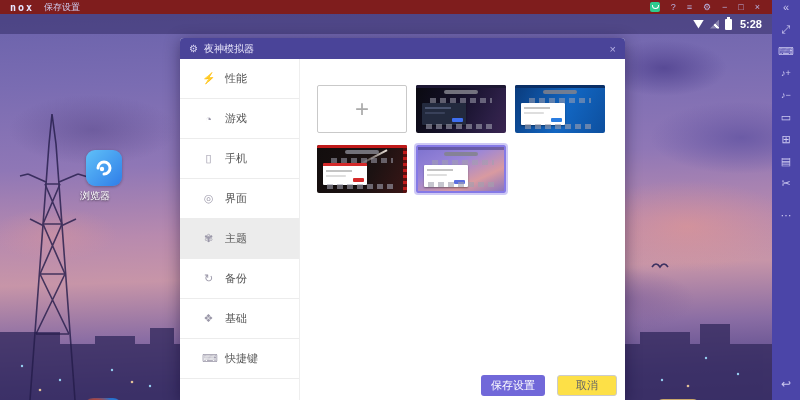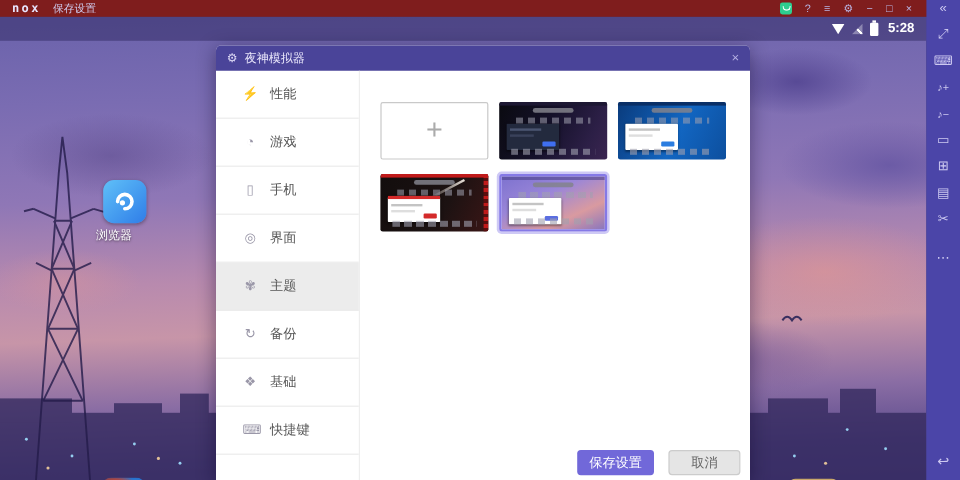--- a/index.html
+++ b/index.html
@@ -92,21 +92,21 @@
   .t-red::after { content:""; position:absolute; top:0; right:0; bottom:0; width:4px; background:repeating-linear-gradient(180deg,#c01a1a 0 3px,#5a0e0e 3px 6px); }
   .t-red .mini-dialog { border-top:3px solid #d42a2a; }
   .t-red .streak { position:absolute; left:38px; top:12px; width:34px; height:2px; background:linear-gradient(90deg,transparent,#e8e0d8); transform:rotate(-28deg); }
   .t-purple { background:linear-gradient(155deg,#7d72cf 0%,#9a86d8 38%,#d99aa0 72%,#8a76bd 100%); --acc:#5b6ee0; }
   .t-purple .mini-top { position:absolute; top:0; left:0; right:0; height:3px; background:rgba(70,60,130,.55); }
   .thumb.sel-thumb { border:2px solid #8579e6; box-shadow:0 0 0 2px rgba(133,121,230,.4); }
 
   .dlg-foot { position:absolute; bottom:4px; right:8px; display:flex; gap:12px; }
   .btn { height:21px; font-size:11px; border-radius:3px; display:flex; align-items:center; justify-content:center; cursor:pointer; }
   .btn-save { width:64px; background:#7168d9; color:#fff; }
-  .btn-cancel { width:60px; background:#e5e5e5; border:1px solid #ccc; color:#666; }
+  .btn-cancel { width:60px; background:#fde047; border:1px solid #ccc; color:#666; }
 </style>
 </head>
 <body>
 
 <div class="stage">
 
   <div class="titlebar">
     <span class="nox-logo">nox</span>
     <span class="win-title">保存设置</span>
     <div class="tb-right">

